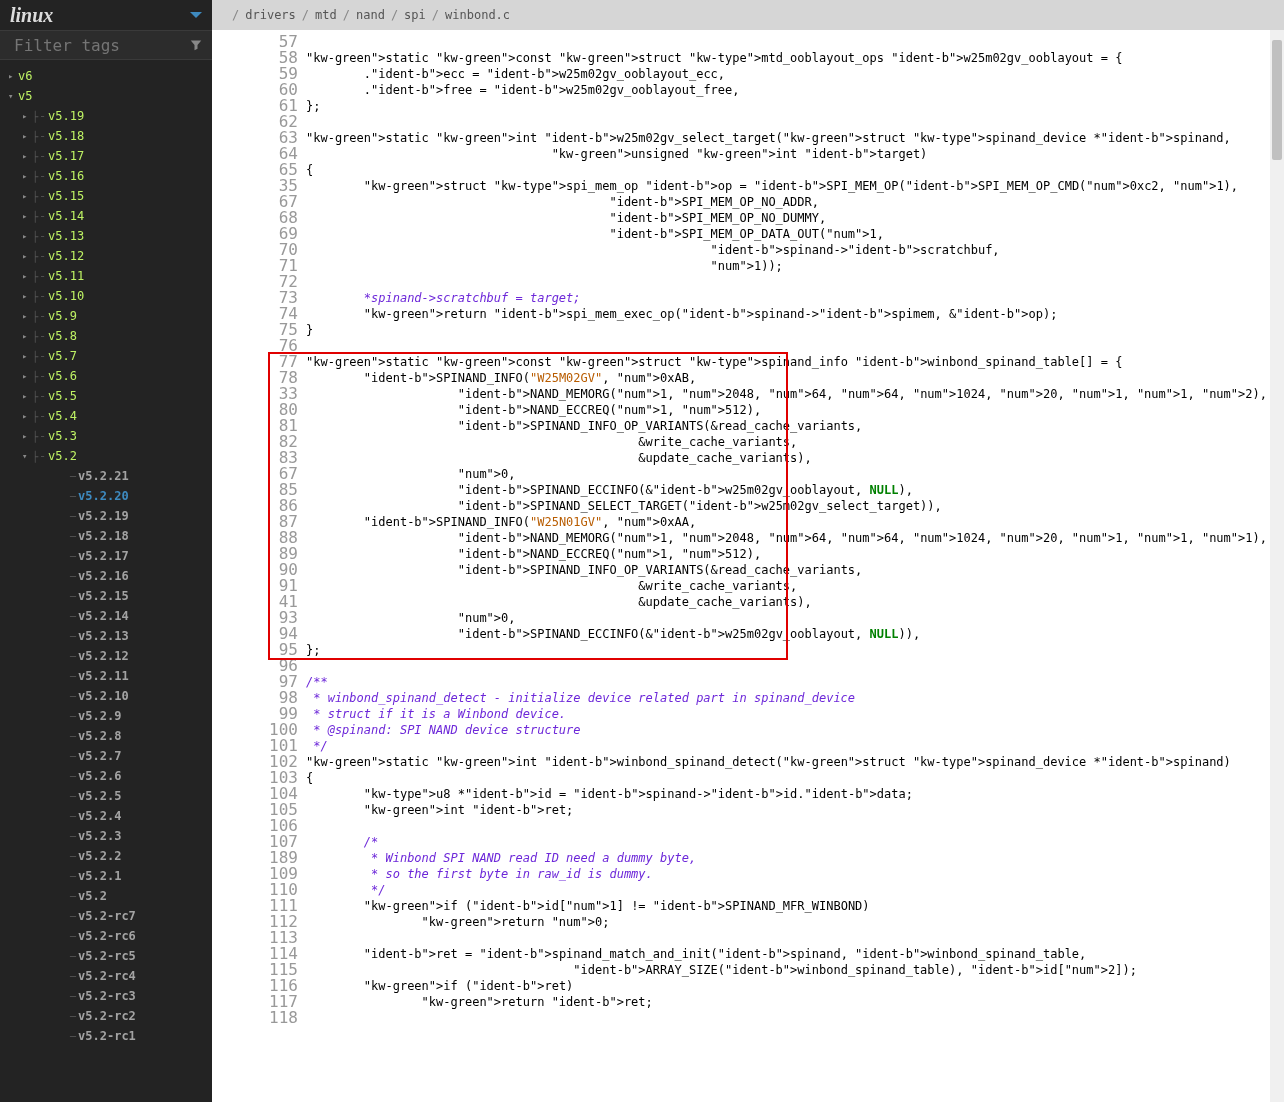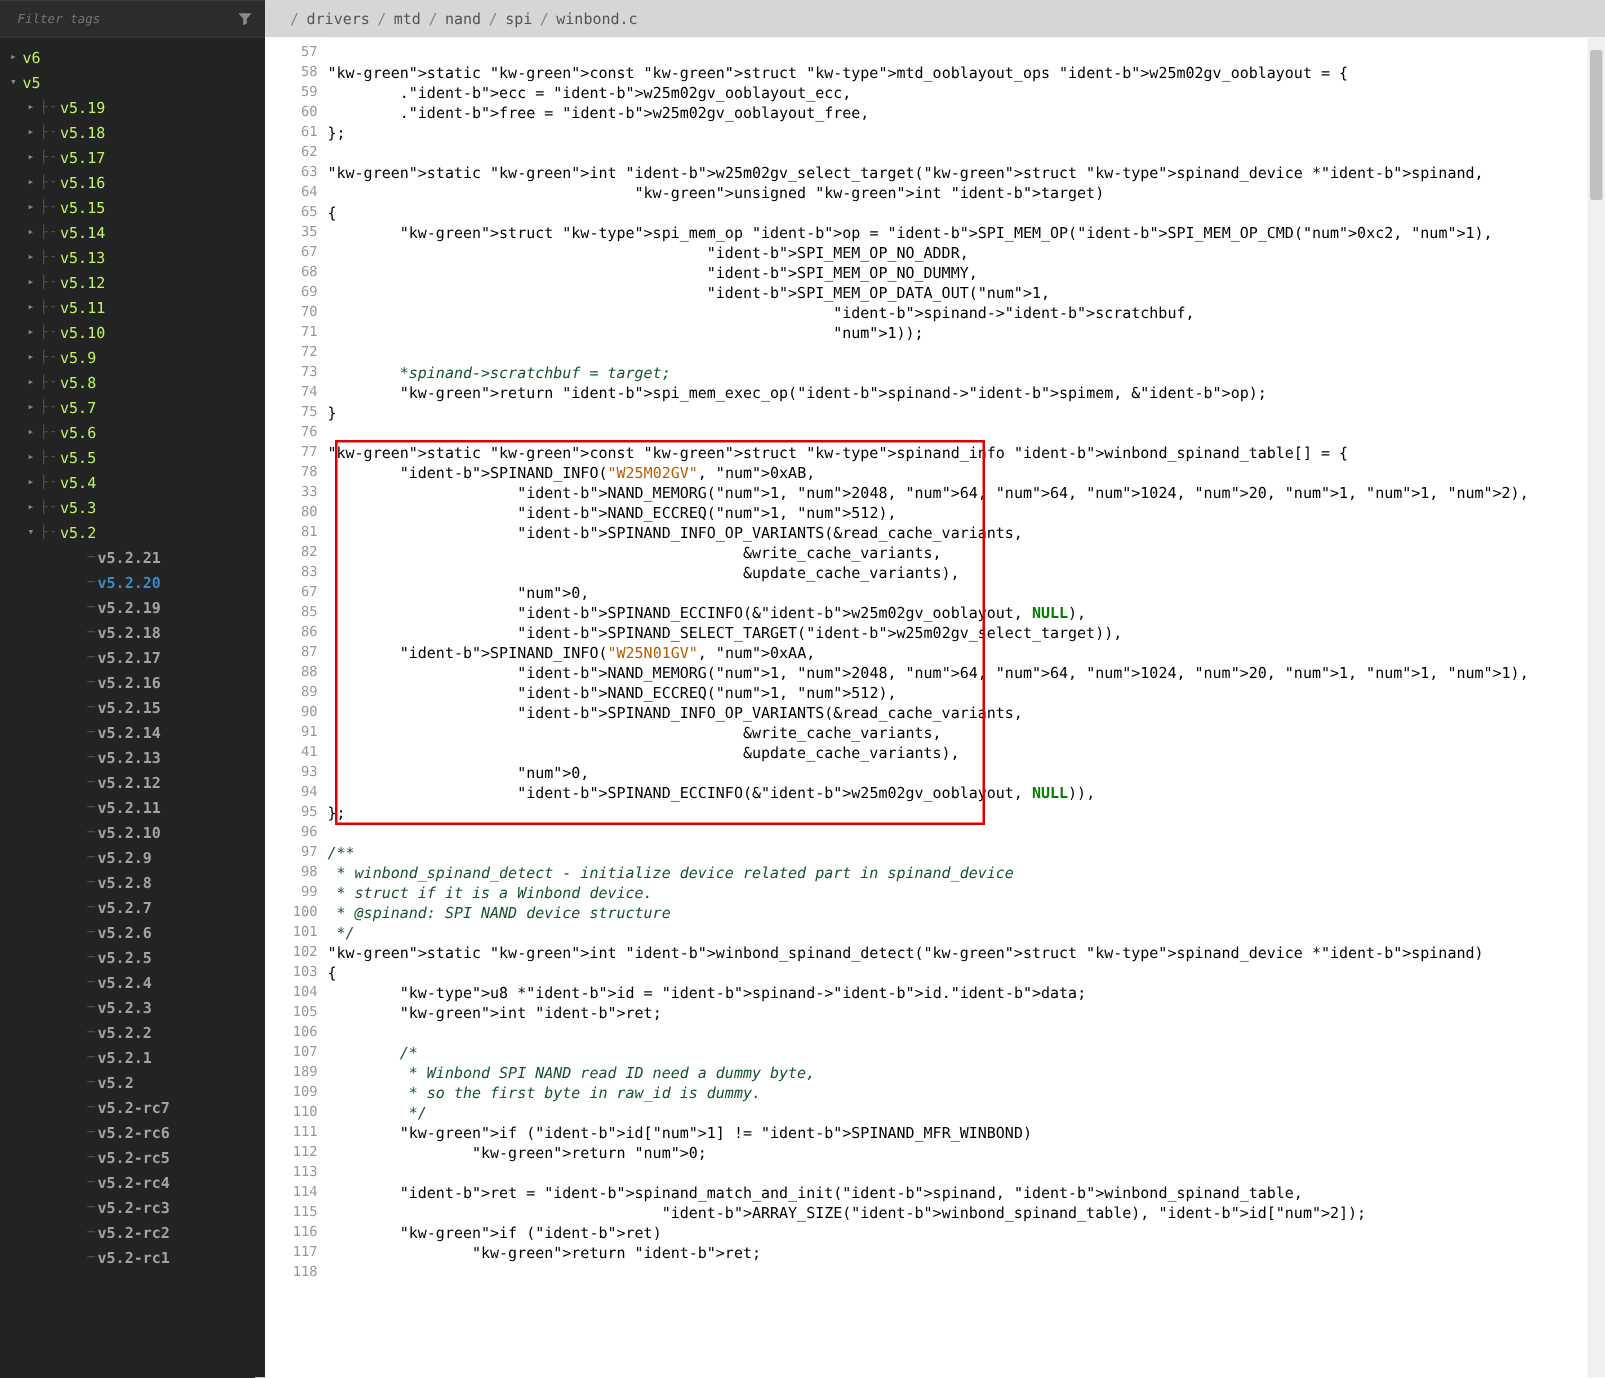--- a/index.html
+++ b/index.html
@@ -3,56 +3,60 @@
 <meta charset="utf-8">
 <style>
 * { box-sizing: border-box; margin: 0; padding: 0; }
 body { font-family: "Consolas", "Monaco", monospace; font-size: 13px; background: #fff; width: 1284px; height: 1102px; overflow: hidden; }
 .layout { display: flex; height: 100%; }
 .sidebar { width: 212px; background: #232323; color: #969696; display: flex; flex-direction: column; }
 .sb-head { height: 30px; display: flex; align-items: center; justify-content: space-between; padding: 0 10px; background: #232323; }
 .logo { font-family: "Times New Roman", serif; font-style: italic; font-size: 20px; color: #dcdcdc; font-weight: bold; }
 .dd-icon { width: 0; height: 0; border-left: 6px solid transparent; border-right: 6px solid transparent; border-top: 6px solid #3e8abf; }
 .filter-row { height: 30px; display: flex; align-items: center; padding: 0 0 0 14px; border-top: 1px solid #3a3a3a; border-bottom: 1px solid #3a3a3a; background: #2c2c2c; color: #a0a0a0; font-size: 12px; justify-content: space-between; }
-.filter-input { background: transparent; border: none; color: #a0a0a0; font-family: inherit; font-size: 10px; outline: none; width: 150px; font-style: italic; }
+.filter-input { background: transparent; border: none; color: #a0a0a0; font-family: inherit; font-size: 16px; outline: none; width: 150px; }
 .funnel { width: 12px; height: 12px; margin-right: 10px; }
 .tree { flex: 1; overflow-y: auto; padding: 6px 0; }
 .tree::-webkit-scrollbar { width: 8px; }
 .tree::-webkit-scrollbar-thumb { background: #444; }
 .tnode { display: flex; align-items: center; height: 20px; padding-left: 8px; cursor: pointer; font-size: 12px; }
 .tnode .exp { width: 8px; color: #888; font-size: 9px; margin-right: 2px; }
 .tnode .lbl { color: #bef264; }
 .tnode.lv1 { padding-left: 22px; }
 .tnode.lv2 { padding-left: 60px; }
 .tnode.lv1::before { content: ""; position: absolute; }
 .tnode.lv1 .tick { color: #555; margin-right: 4px; font-size: 10px; }
 .tnode.lv2 .tick { color: #555; margin-right: 4px; font-size: 10px; letter-spacing: -2px; }
 .tnode.sel .lbl { color: #3e8abf; font-weight: bold; }
 .tnode.bold .lbl { color: #a3a3a3; font-weight: bold; }
 .main { flex: 1; display: flex; flex-direction: column; position: relative; }
 .breadcrumb { height: 30px; background: #d6d6d6; display: flex; align-items: center; padding-left: 20px; font-size: 12px; color: #555; gap: 6px; }
 .breadcrumb .sep { color: #888; }
 .breadcrumb .crumb { color: #555; cursor: pointer; }
 .code-wrap { flex: 1; display: flex; overflow: hidden; background: #fff; position: relative; }
-.gutter { width: 50px; background: #fff; text-align: right; color: #999; font-size: 11px; padding-top: 4px; user-select: none; }
+.gutter { width: 50px; background: #fff; text-align: right; color: #999; font-size: 16px; padding-top: 4px; user-select: none; margin-left: 44px; }
 .gutter div { height: 16px; line-height: 16px; padding-right: 8px; }
 .code { flex: 1; font-size: 12px; line-height: 16px; padding-top: 4px; white-space: pre; font-family: "Consolas", "Monaco", monospace; color: #000; position: relative; }
 .code .ln { height: 16px; }
 .hl-box { position: absolute; border: 2px solid #e00000; pointer-events: none; }
 .str { color: #b85c00; }
-.cmt { color: #14532d; font-style: italic; }
+.cmt { color: #6d28d9; font-style: italic; }
 .nul { color: #008000; font-weight: bold; }
 .scrollbar-v { position: absolute; right: 0; top: 30px; bottom: 0; width: 14px; background: #f0f0f0; }
 .scrollbar-thumb { position: absolute; left: 2px; right: 2px; top: 10px; height: 120px; background: #c0c0c0; border-radius: 2px; }
 </style>
 </head>
 <body>
 
 <div class="layout">
   <aside class="sidebar">
+    <div class="sb-head">
+      <span class="logo">linux</span>
+      <span class="dd-icon"></span>
+    </div>
     <div class="filter-row">
       <input class="filter-input" placeholder="Filter tags" style="">
       <svg class="funnel" viewBox="0 0 16 16">
           <path fill="#888" d="M1 2h14l-5 6v5l-4 2v-7z"></path>
         </svg>
     </div>
     <div class="tree" id="tree">
         <div class="tnode lv0">
           <span class="exp">▸</span>
           <span class="lbl">v6</span>

